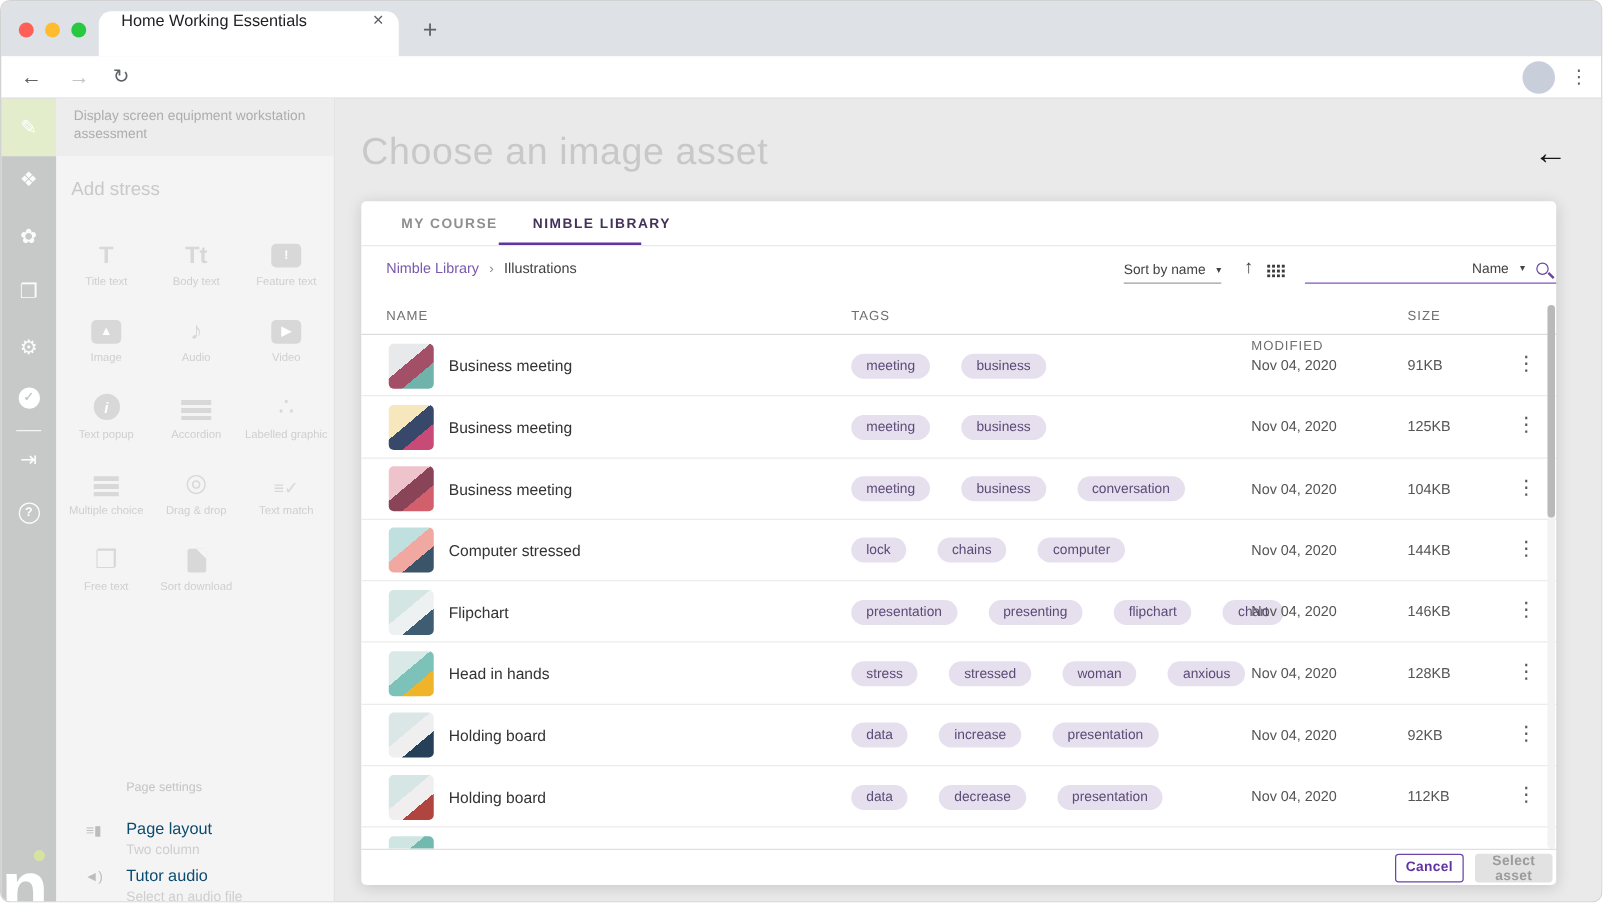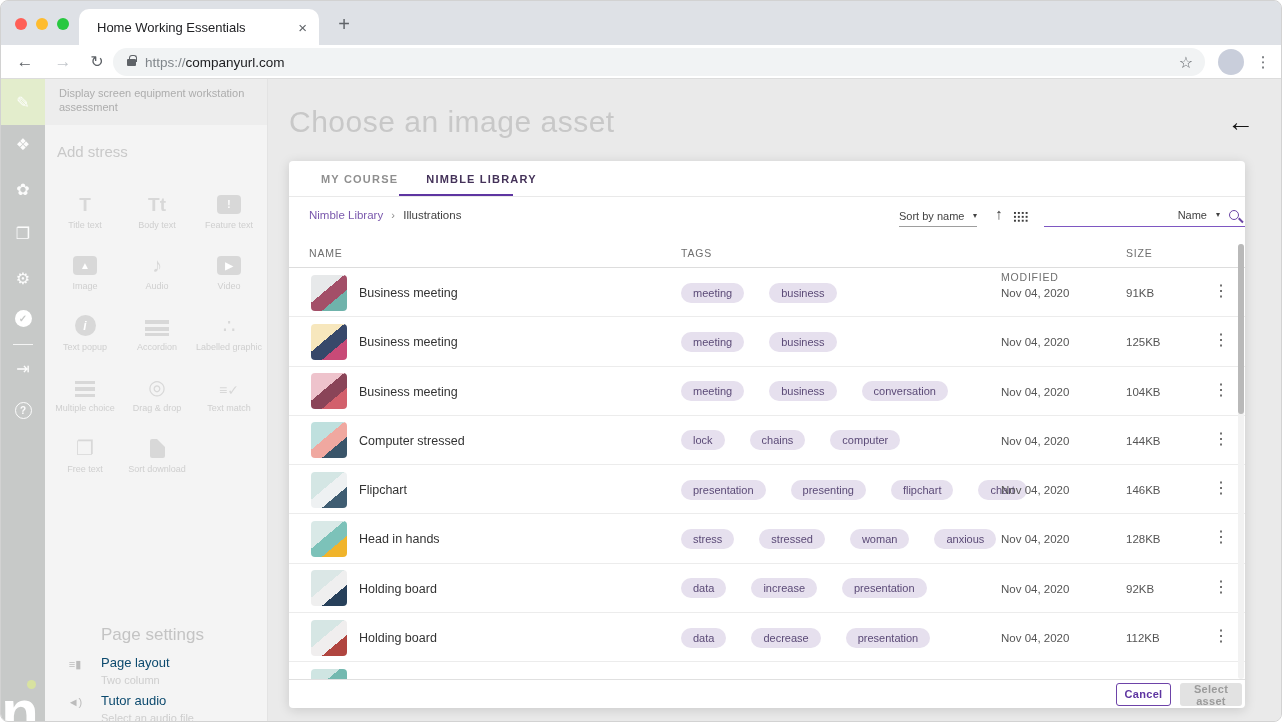--- a/index.html
+++ b/index.html
@@ -13,21 +13,21 @@
   *{box-sizing:border-box;margin:0;padding:0;font-family:"Liberation Sans",sans-serif;}
   html,body{width:1282px;height:722px;overflow:hidden;background:#fff;}
   .window{position:relative;width:1282px;height:722px;border:1px solid #d2d2d2;border-radius:8px;overflow:hidden;background:#eaeaea;}
 
   
   .tabstrip{position:absolute;left:0;top:0;width:100%;height:44px;background:#dee1e6;}
   .tl{position:absolute;top:17px;width:12px;height:12px;border-radius:50%;}
   .tl.red{left:14px;background:#ff5f57;}
   .tl.yellow{left:35px;background:#febc2e;}
   .tl.green{left:56px;background:#28c840;}
-  .tab{position:absolute;left:78px;top:8px;width:240px;height:36px;background:#fff;border-radius:10px 10px 0 0;display:flex;align-items:center;padding:0 12px 0 18px;}
+  .tab{position:absolute;left:78px;top:8px;width:240px;height:36px;background:#fff;border-radius:10px 10px 0 0;display:flex;padding:0 12px 0 18px;}
   .tab-title{font-size:13px;color:#202124;flex:1;white-space:nowrap;overflow:hidden;}
   .tab-close{font-size:15px;color:#5f6368;cursor:pointer;line-height:1;}
   .newtab{position:absolute;left:330px;top:10px;font-size:20px;color:#5f6368;width:26px;height:26px;text-align:center;line-height:26px;}
   .chrome-bar{position:absolute;left:0;top:44px;width:100%;height:34px;background:#fff;border-bottom:1px solid #dcdcdc;}
   .nav-glyph{position:absolute;top:0;height:34px;line-height:34px;font-size:17px;text-align:center;width:24px;}
   .back{left:12px;color:#5f6368;}
   .fwd{left:50px;color:#c2c6cb;}
   .reload{left:84px;color:#5f6368;font-size:16px;}
   .urlbar{position:absolute;left:112px;top:3px;width:1092px;height:28px;background:#f1f3f4;border-radius:14px;display:flex;align-items:center;padding:0 12px 0 14px;}
   .lock{width:9px;height:7px;background:#5f6368;border-radius:1px;position:relative;margin-right:9px;flex:none;}
@@ -56,21 +56,21 @@
   .cico{color:#d8d8d8;font-size:20px;line-height:1;display:flex;align-items:center;justify-content:center;}
   .cico.plainT{font-size:19px;font-weight:bold;}
   .cico.plain-sm{font-size:14px;}
   .cico.box{background:#d8d8d8;color:#fff;width:24px;height:19px;border-radius:4px;font-size:10px;font-weight:bold;}
   .cico.circle{background:#d8d8d8;color:#fff;width:21px;height:21px;border-radius:50%;font-size:12px;font-weight:bold;font-style:italic;}
   .cico.bars{width:24px;height:16px;background:repeating-linear-gradient(#d8d8d8 0 4px,transparent 4px 6.5px);}
   .cico.bars-s{width:20px;height:16px;background:repeating-linear-gradient(#d8d8d8 0 3.5px,transparent 3.5px 6.5px);}
   .cico.file{width:15px;height:19px;background:#d8d8d8;border-radius:2px;position:relative;}
   .cico.file::after{content:"";position:absolute;right:0;top:0;border:4px solid #f4f4f4;border-left-color:transparent;border-bottom-color:transparent;}
 
-  .ps-heading{position:absolute;left:56px;top:546px;font-size:17px;color:#c4c4c4;}
+  .ps-heading{position:absolute;left:56px;top:546px;font-size:10px;color:#c4c4c4;}
   .ps-item{position:absolute;left:18px;display:flex;gap:14px;align-items:flex-start;}
   .ps-ico{width:24px;text-align:center;color:#bcbcbc;font-size:11px;padding-top:3px;}
   .ps-title{font-size:13px;color:#0c4a6e;}
   .ps-sub{font-size:11px;color:#cecece;margin-top:4px;}
   .logo-n{position:absolute;left:0px;bottom:-20px;font-size:62px;font-weight:bold;color:#fff;line-height:1;}
   .logo-dot{position:absolute;left:26px;bottom:34px;width:9px;height:9px;border-radius:50%;background:#d8e2a0;}
 
   
   .page-title{position:absolute;left:288px;top:104px;font-size:30px;font-weight:normal;letter-spacing:.5px;color:#c8c8c8;}
   .back-arrow{position:absolute;left:1226px;top:106px;font-size:27px;color:#161616;cursor:pointer;}
@@ -132,25 +132,20 @@
       <span class="tab-title">Home Working Essentials</span>
       <span class="tab-close">×</span>
     </div>
     <span class="newtab">+</span>
   </div>
 
   <div class="chrome-bar">
     <span class="nav-glyph back">←</span>
     <span class="nav-glyph fwd">→</span>
     <span class="nav-glyph reload">↻</span>
-    <div class="urlbar">
-      <span class="lock"></span>
-      <span class="url"><span class="scheme">https://</span><span>companyurl.com</span></span>
-      <span class="star">☆</span>
-    </div>
     <span class="avatar"></span>
     <span class="chrome-kebab">⋮</span>
   </div>
 
   <div class="app">
 
     <div class="rail">
       <div class="rail-item active" style="top:0;">
           <span>✎</span>
         </div>

